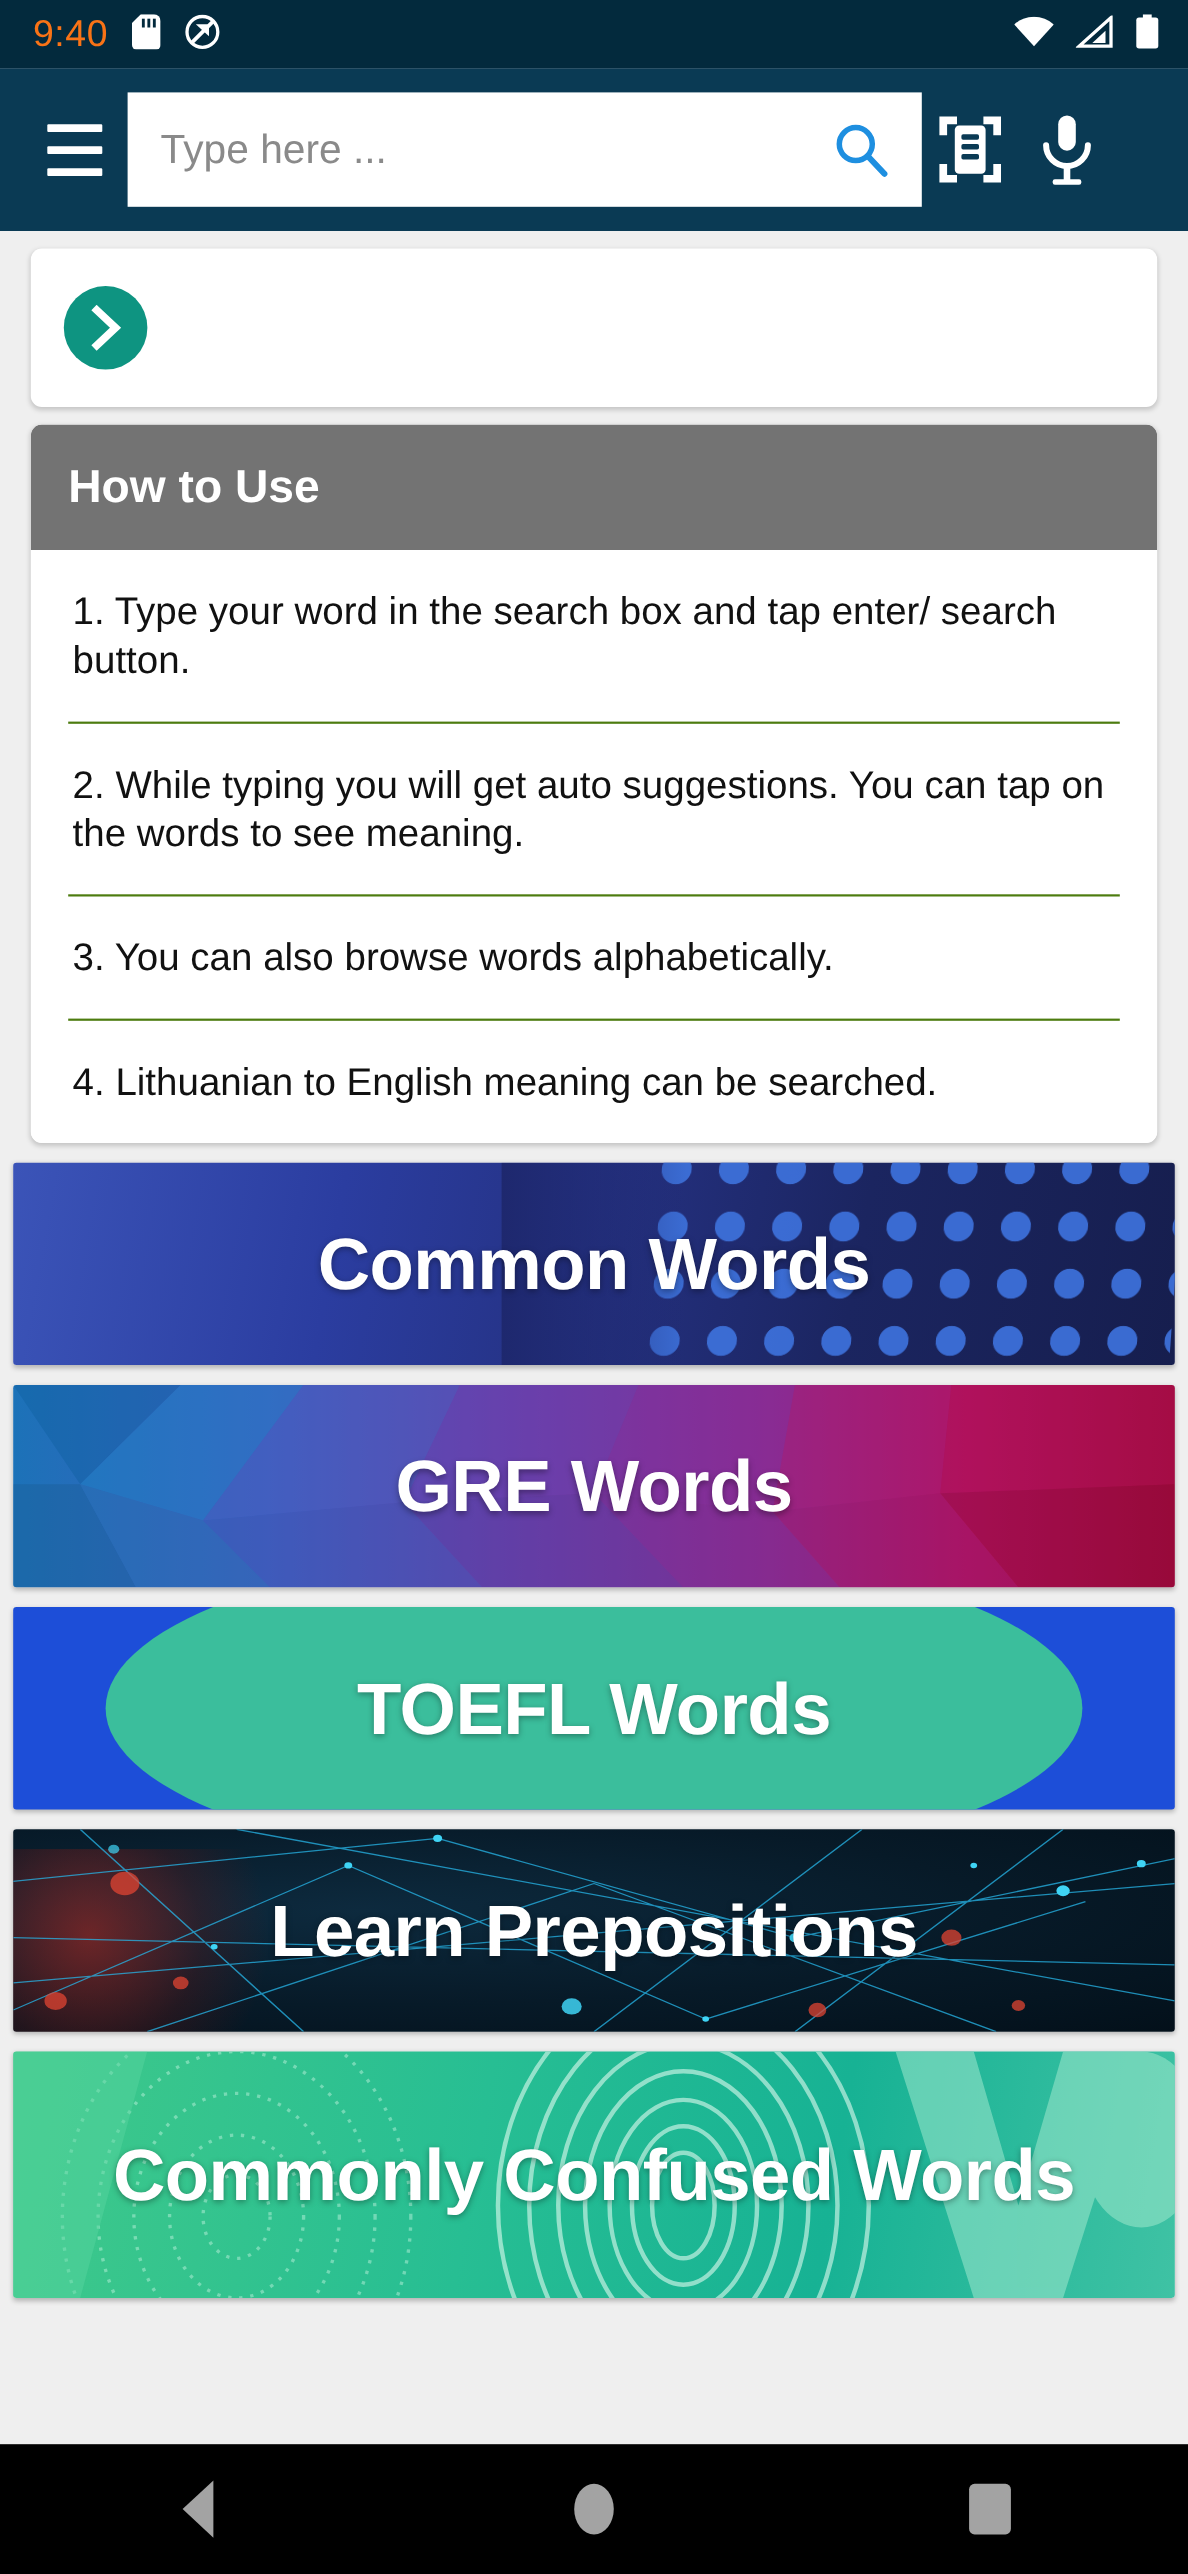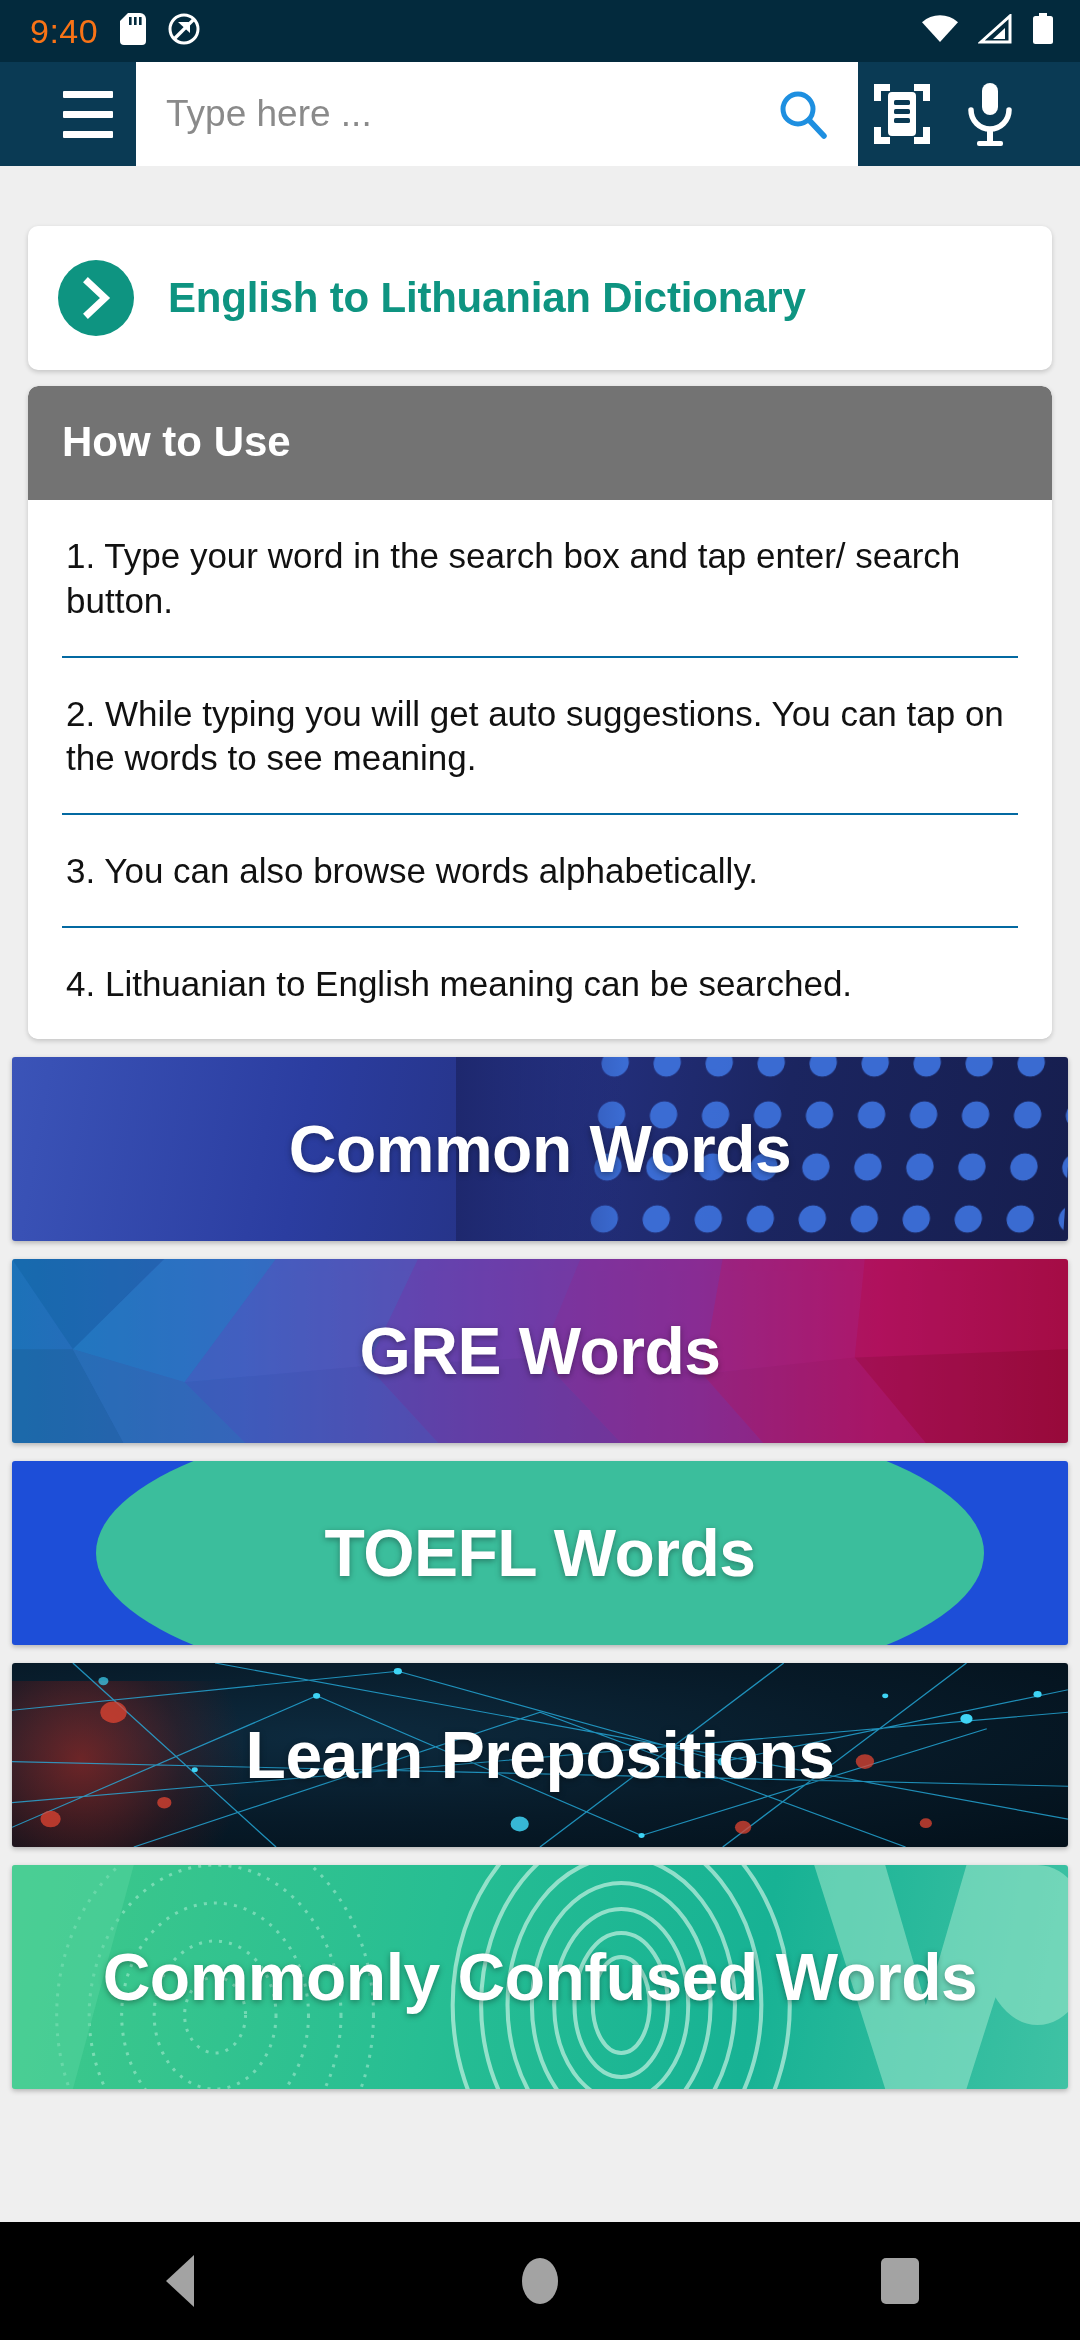--- a/index.html
+++ b/index.html
@@ -28,26 +28,25 @@
   .status-left { display:flex; align-items:center; gap:22px; }
   .status-clock {
     font-size:34px; font-weight:400; letter-spacing:.5px;
     color:#f97316; line-height:1;
   }
   .status-right { margin-left:auto; display:flex; align-items:center; gap:20px; }
   .sb-ico { display:block; }
 
   
   .toolbar {
-    height:104px;
+    height:148px;
     background:#0A3A54;
     display:flex; align-items:center;
     padding:0 26px 0 22px;
     gap:0;
-    justify-content:center;
   }
   .hamburger {
     width:92px; height:92px;
     display:flex; flex-direction:column; justify-content:center; align-items:center;
     gap:13px; flex:none; cursor:pointer;
   }
   .hamburger span {
     display:block; width:50px; height:7px; background:#FFFFFF; border-radius:1px;
   }
   .search-wrap {
@@ -120,21 +119,21 @@
     color:#FFFFFF;
     font-size:42px; font-weight:bold;
     padding:32px 34px 34px 34px;
     border-radius:10px 10px 0 0;
   }
   .howto-list { padding:0 34px; background:#FFFFFF; border-radius:0 0 10px 10px; }
   .howto-item {
     font-size:35px; line-height:1.28;
     color:#111111;
     padding:34px 4px 32px 4px;
-    border-bottom:2px solid #0369a1;
+    border-bottom:2px solid #4d7c0f;
   }
   .howto-item:last-child { border-bottom:none; }
 
   
   .banner {
     position:relative;
     margin:18px 12px 0 12px;
     height:184px;
     border-radius:3px;
     overflow:hidden;
@@ -303,21 +302,20 @@
   </div>
 
   <div class="content">
 
     <div class="card dict-card">
       <div class="dict-circle">
         <svg width="34" height="42" viewBox="0 0 34 42">
           <polyline points="9,5 26,21 9,37" fill="none" stroke="#fff" stroke-width="7" stroke-linecap="square"></polyline>
         </svg>
       </div>
-      <div class="dict-title">English to Lithuanian Dictionary</div>
     </div>
 
     <div class="card howto-card">
       <div class="howto-head">How to Use</div>
       <div class="howto-list">
         <div class="howto-item">1. Type your word in the search box and tap enter/ search button.</div>
         <div class="howto-item">2. While typing you will get auto suggestions. You can tap on the words to see meaning.</div>
         <div class="howto-item">3. You can also browse words alphabetically.</div>
         <div class="howto-item">4. Lithuanian to English meaning can be searched.</div>
       </div>

